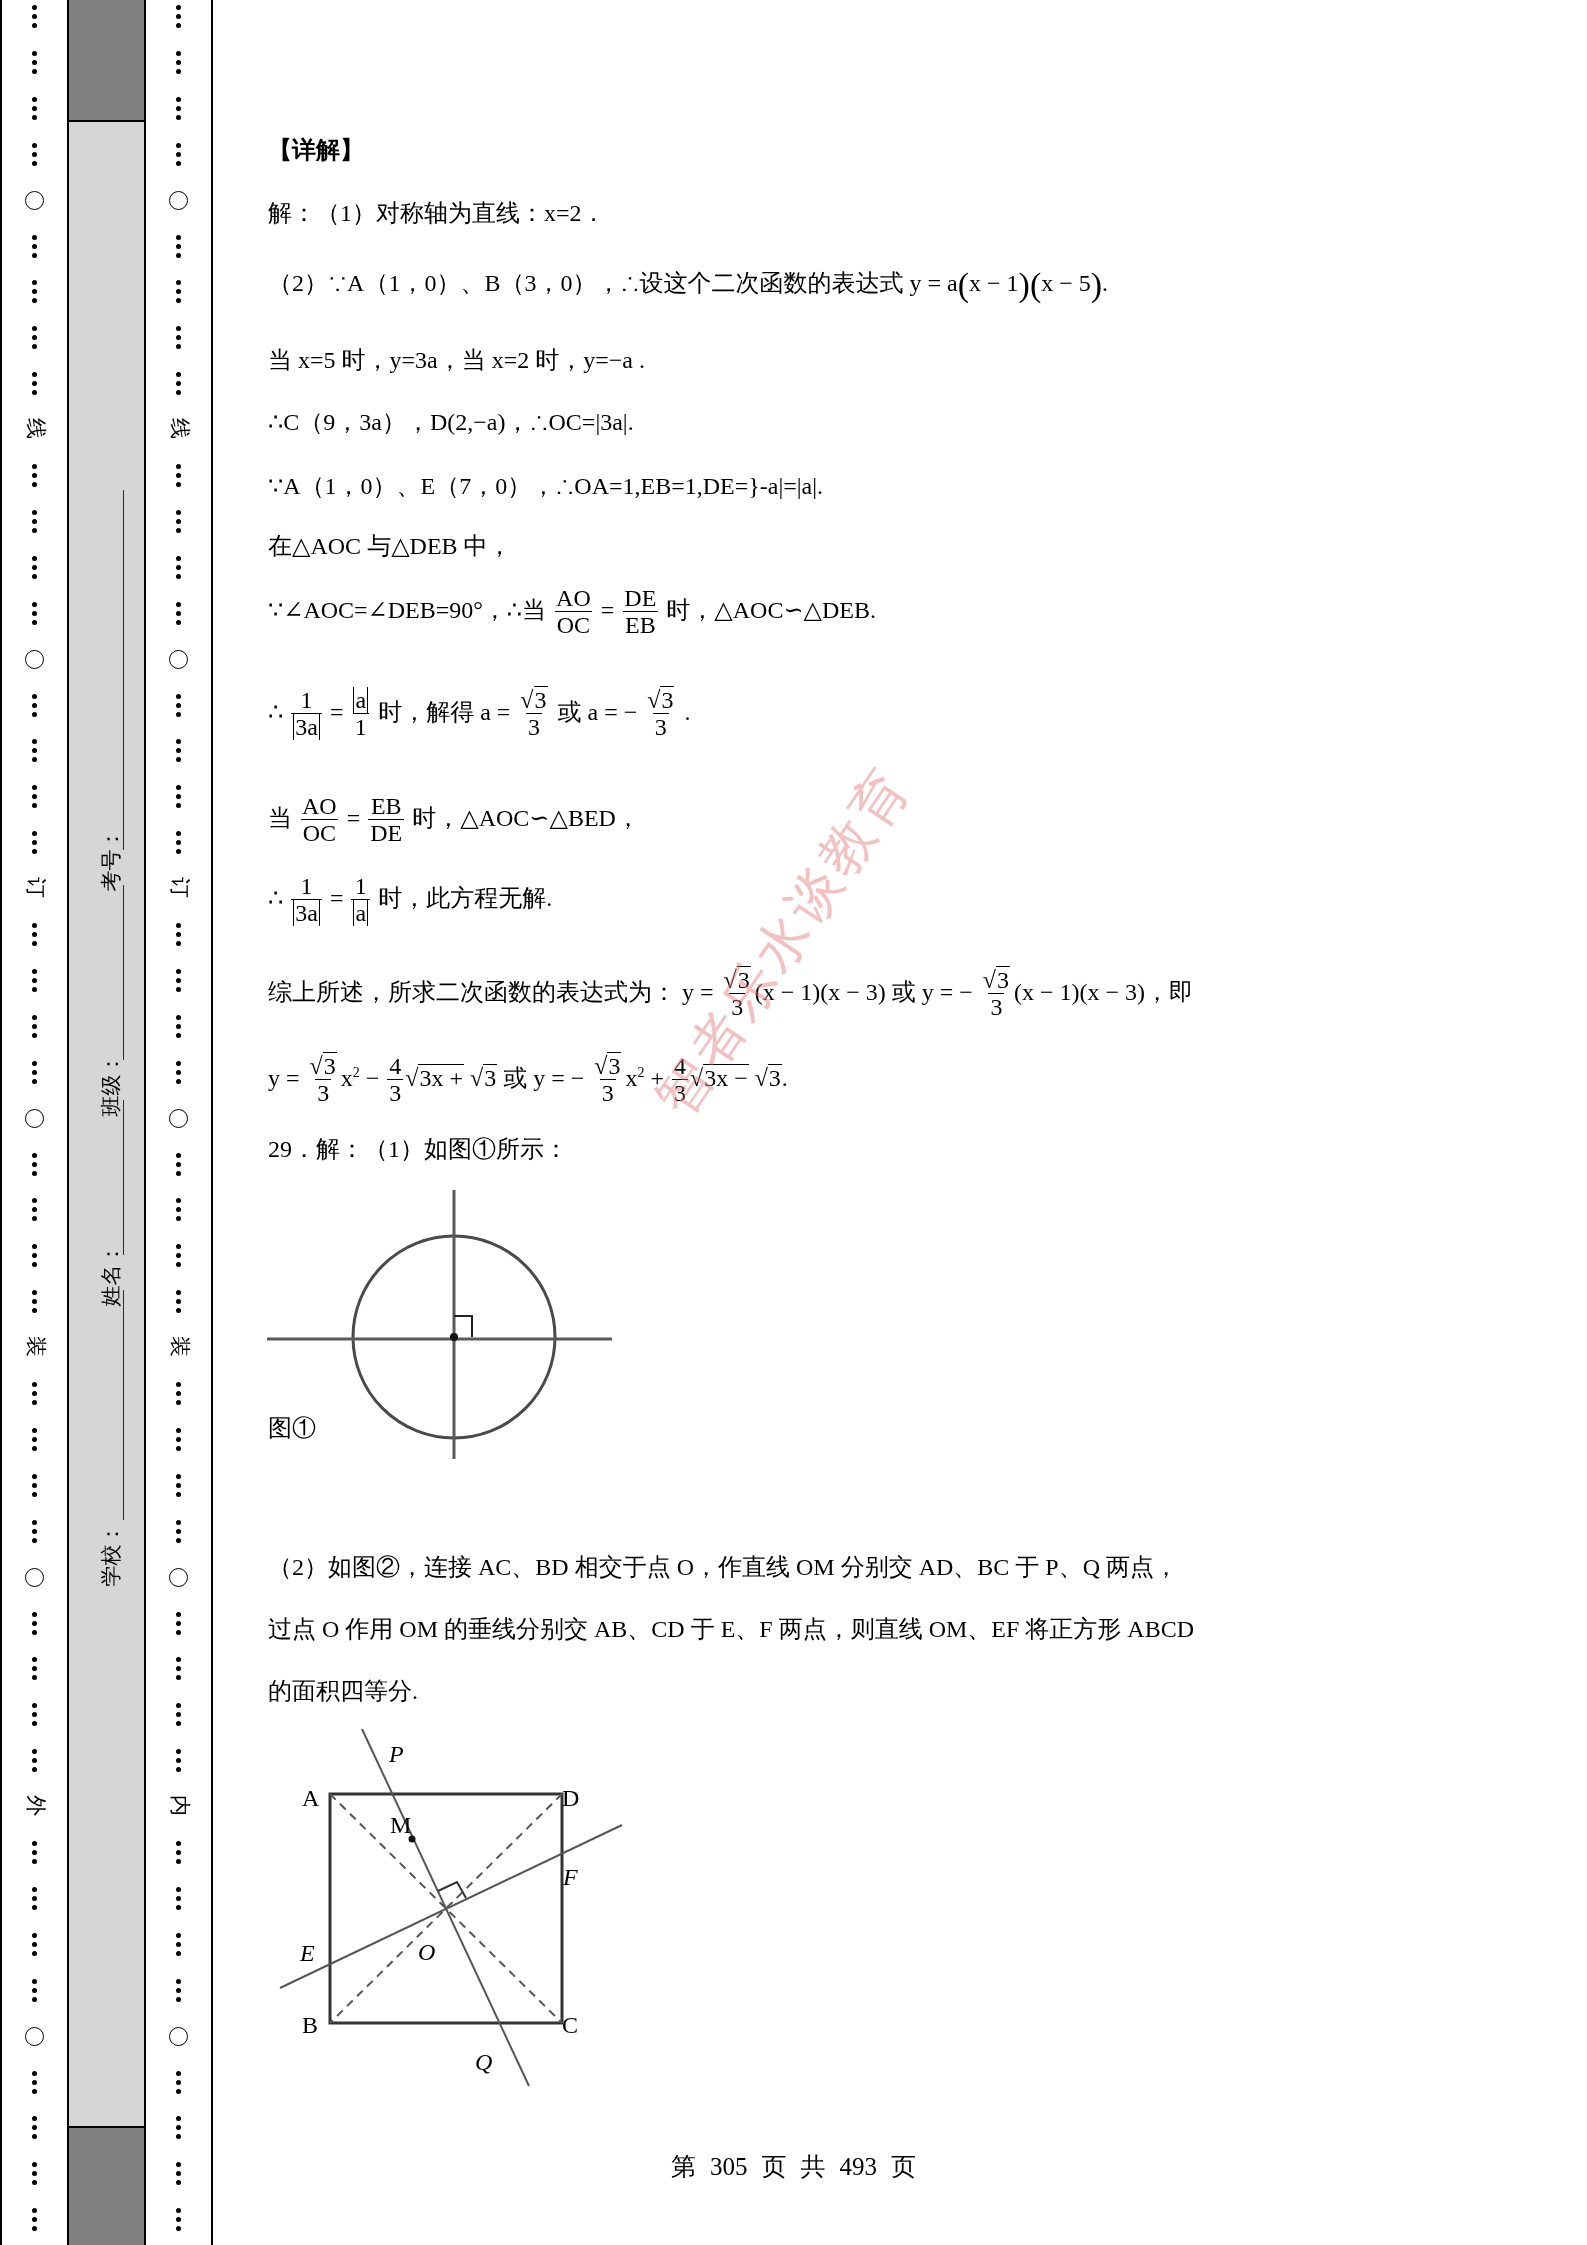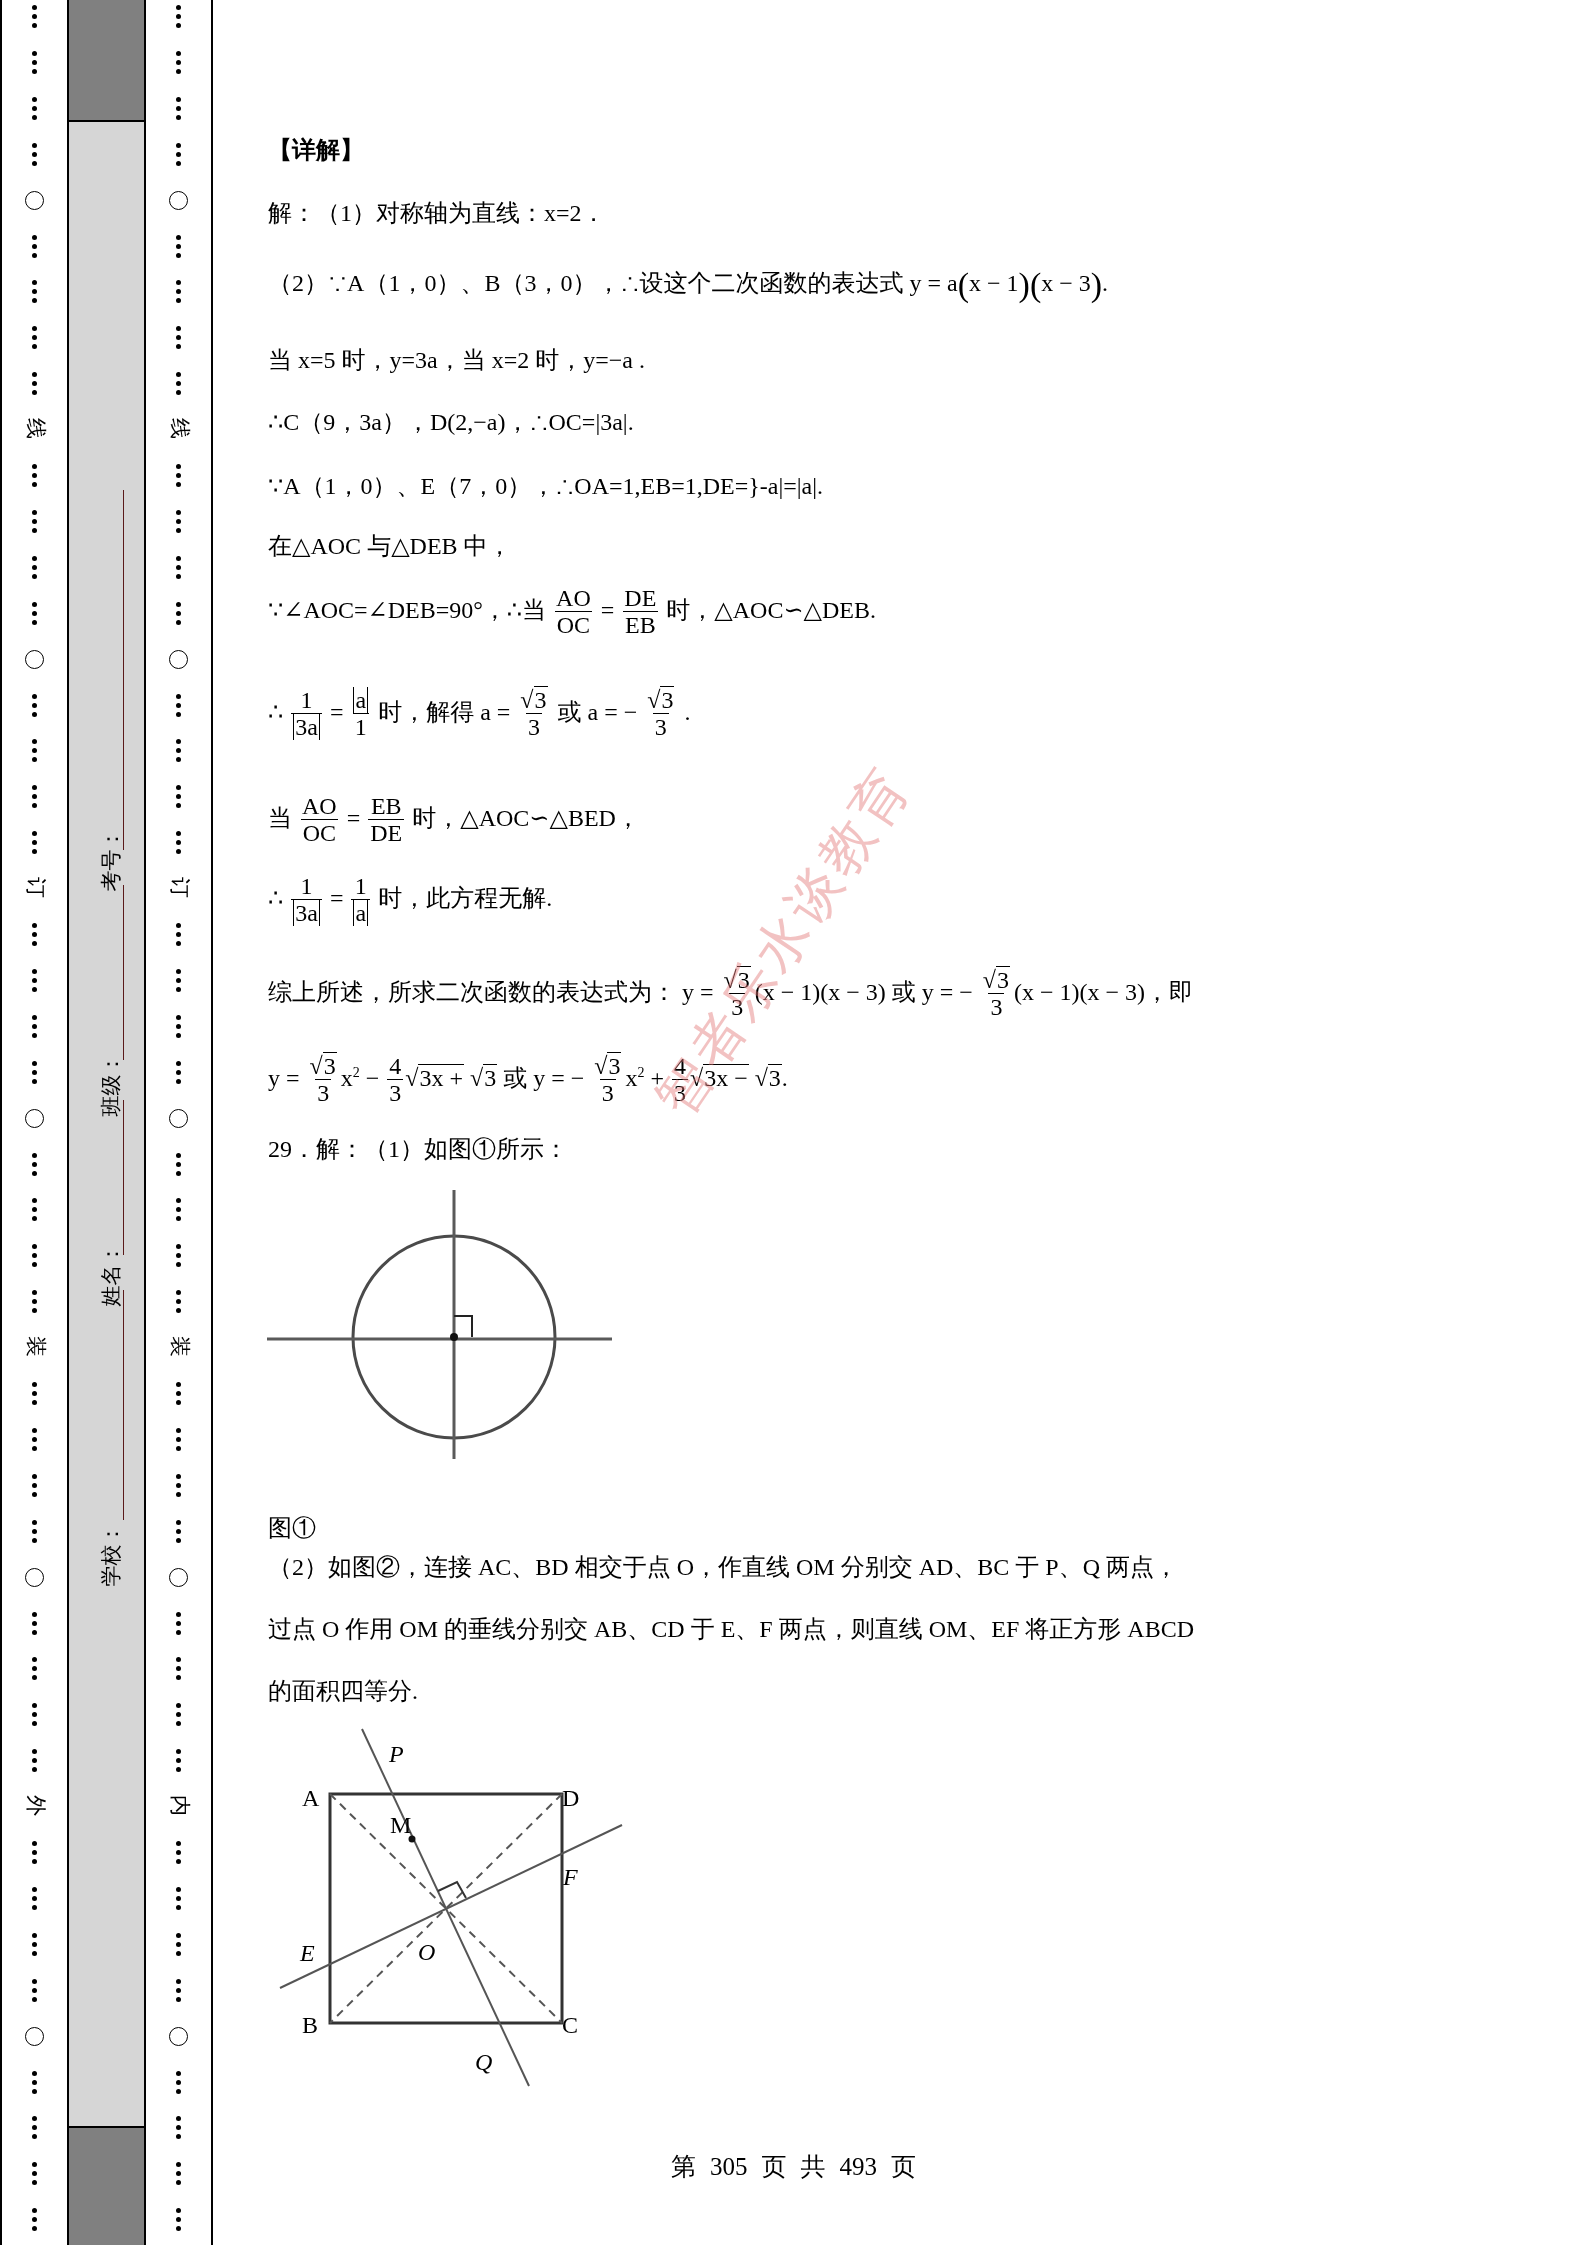--- a/index.html
+++ b/index.html
@@ -652,21 +652,21 @@
         <span></span>
       </div>
     </div>
   </div>
 
 <div class="content">
   <div class="line bold" style="top:138px;">【详解】</div>
   <div class="line" style="top:201px;">解：（1）对称轴为直线：x=2．</div>
   <div class="line" style="top:268px;">
     <span>（2）∵A（1，0）、B（3，0），∴设这个二次函数的表达式</span>
-    <span><span>y = a</span><span class="bigp">(</span><span>x − 1</span><span class="bigp">)</span><span class="bigp">(</span><span>x − 3</span><span class="bigp">)</span><span>.</span></span>
+    <span><span>y = a</span><span class="bigp">(</span><span>x − 1</span><span class="bigp">)</span><span class="bigp">(</span><span>x − 5</span><span class="bigp">)</span><span>.</span></span>
   </div>
   <div class="line" style="top:348px;">当 x=5 时，y=3a，当 x=2 时，y=−a .</div>
   <div class="line" style="top:410px;">∴C（9，3a），D(2,−a)，∴OC=|3a|.</div>
   <div class="line" style="top:474px;">∵A（1，0）、E（7，0），∴OA=1,EB=1,DE=}-a|=|a|.</div>
   <div class="line" style="top:534px;">在△AOC 与△DEB 中，</div>
 
   <div class="line" style="top:586px;">
     <span>∵∠AOC=∠DEB=90°，∴当</span>
     <span class="frac">
         <span class="num">AO</span>
@@ -765,21 +765,21 @@
       </span><span>x</span><sup>2</sup>
     <span>+</span>
     <span class="frac">
         <span class="num">4</span>
         <span class="den">3</span>
       </span>√<span class="sqrt"><span class="rad">3x −</span></span>
     √<span class="sqrt"><span class="rad">3</span></span><span>.</span>
   </div>
 
   <div class="line" style="top:1137px;">29．解：（1）如图①所示：</div>
-  <div class="line" style="top:1516px;">图①</div>
+  <div class="line" style="top:1416px;">图①</div>
   <div class="line" style="top:1555px;">（2）如图②，连接 AC、BD 相交于点 O，作直线 OM 分别交 AD、BC 于 P、Q 两点，</div>
   <div class="line" style="top:1617px;">过点 O 作用 OM 的垂线分别交 AB、CD 于 E、F 两点，则直线 OM、EF 将正方形 ABCD</div>
   <div class="line" style="top:1679px;">的面积四等分.</div>
 </div>
 
 <svg class="figure" style="left:260px; top:1185px;" width="360" height="285" viewBox="260 1185 360 285">
   <circle cx="454" cy="1337" r="101" fill="none" stroke="#4a4a4a" stroke-width="3"></circle>
   <line x1="267" y1="1339" x2="612" y2="1339" stroke="#5a5a5a" stroke-width="3"></line>
   <line x1="454" y1="1190" x2="454" y2="1459" stroke="#5a5a5a" stroke-width="3"></line>
   <polyline points="454,1316 472,1316 472,1337" fill="none" stroke="#222" stroke-width="2"></polyline>

